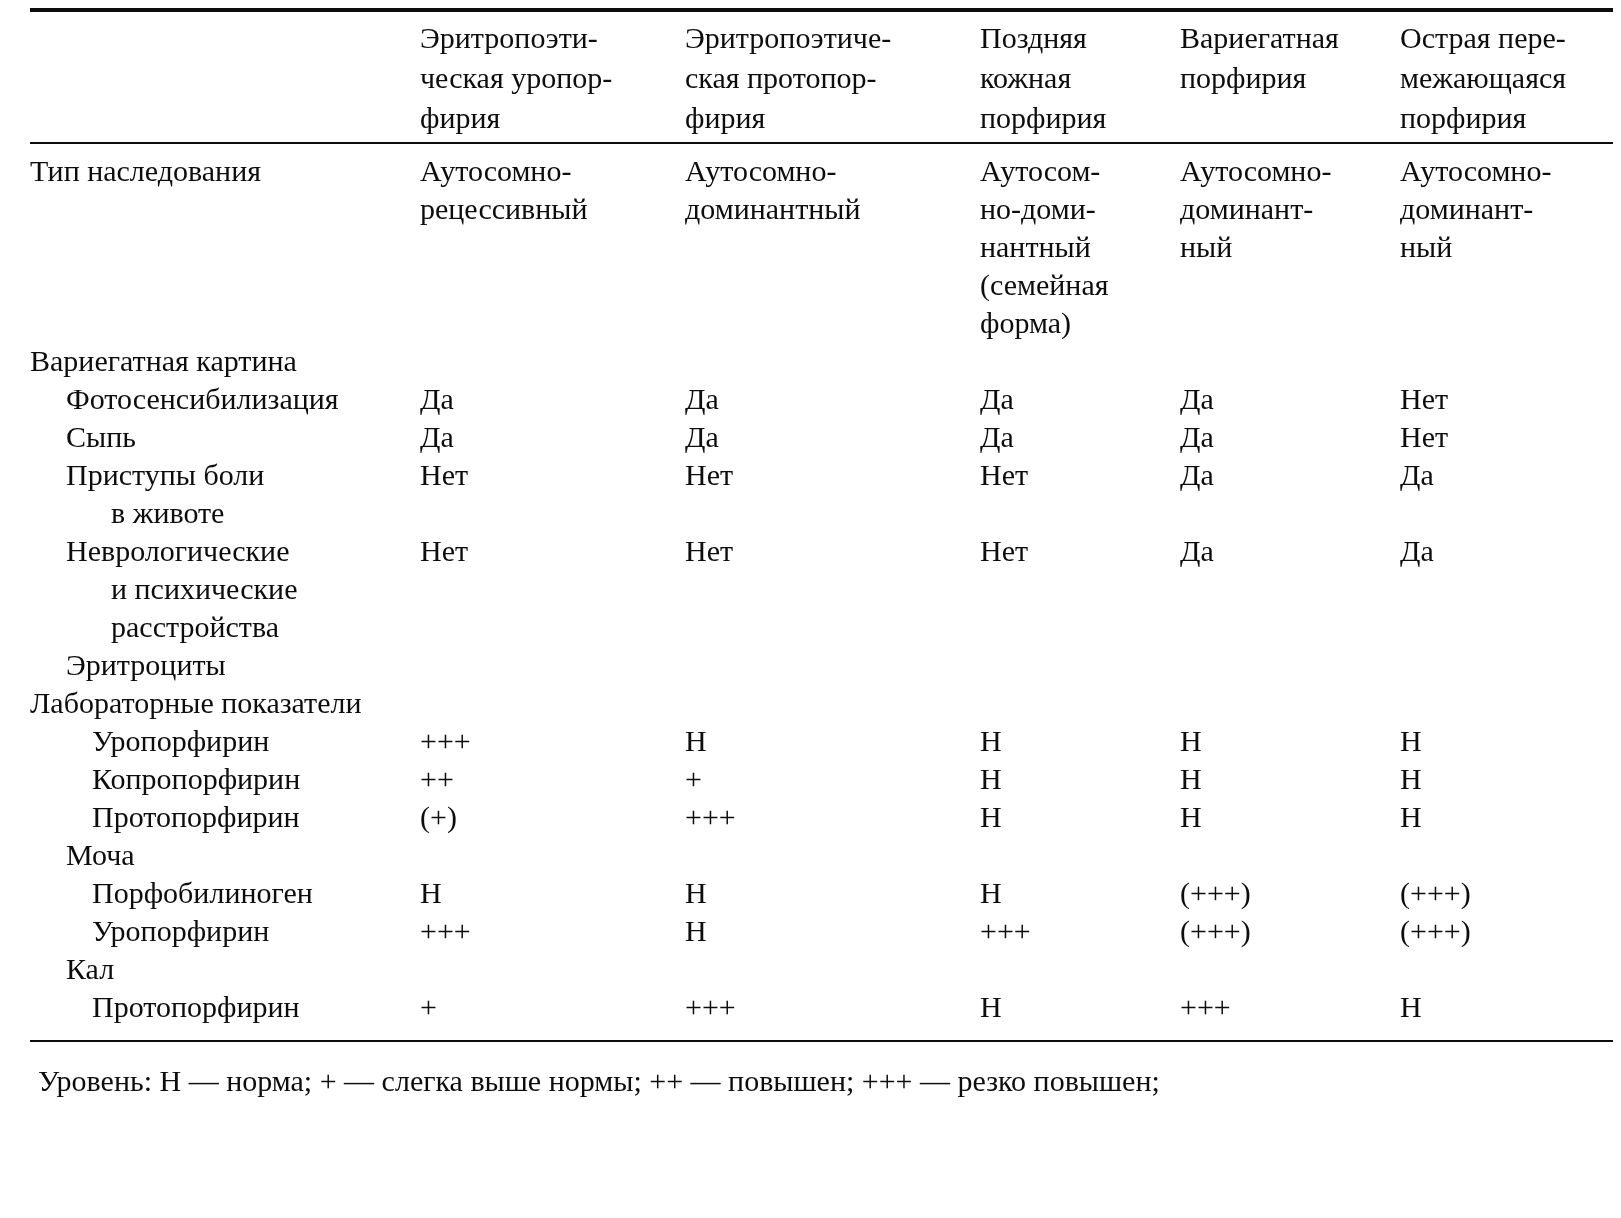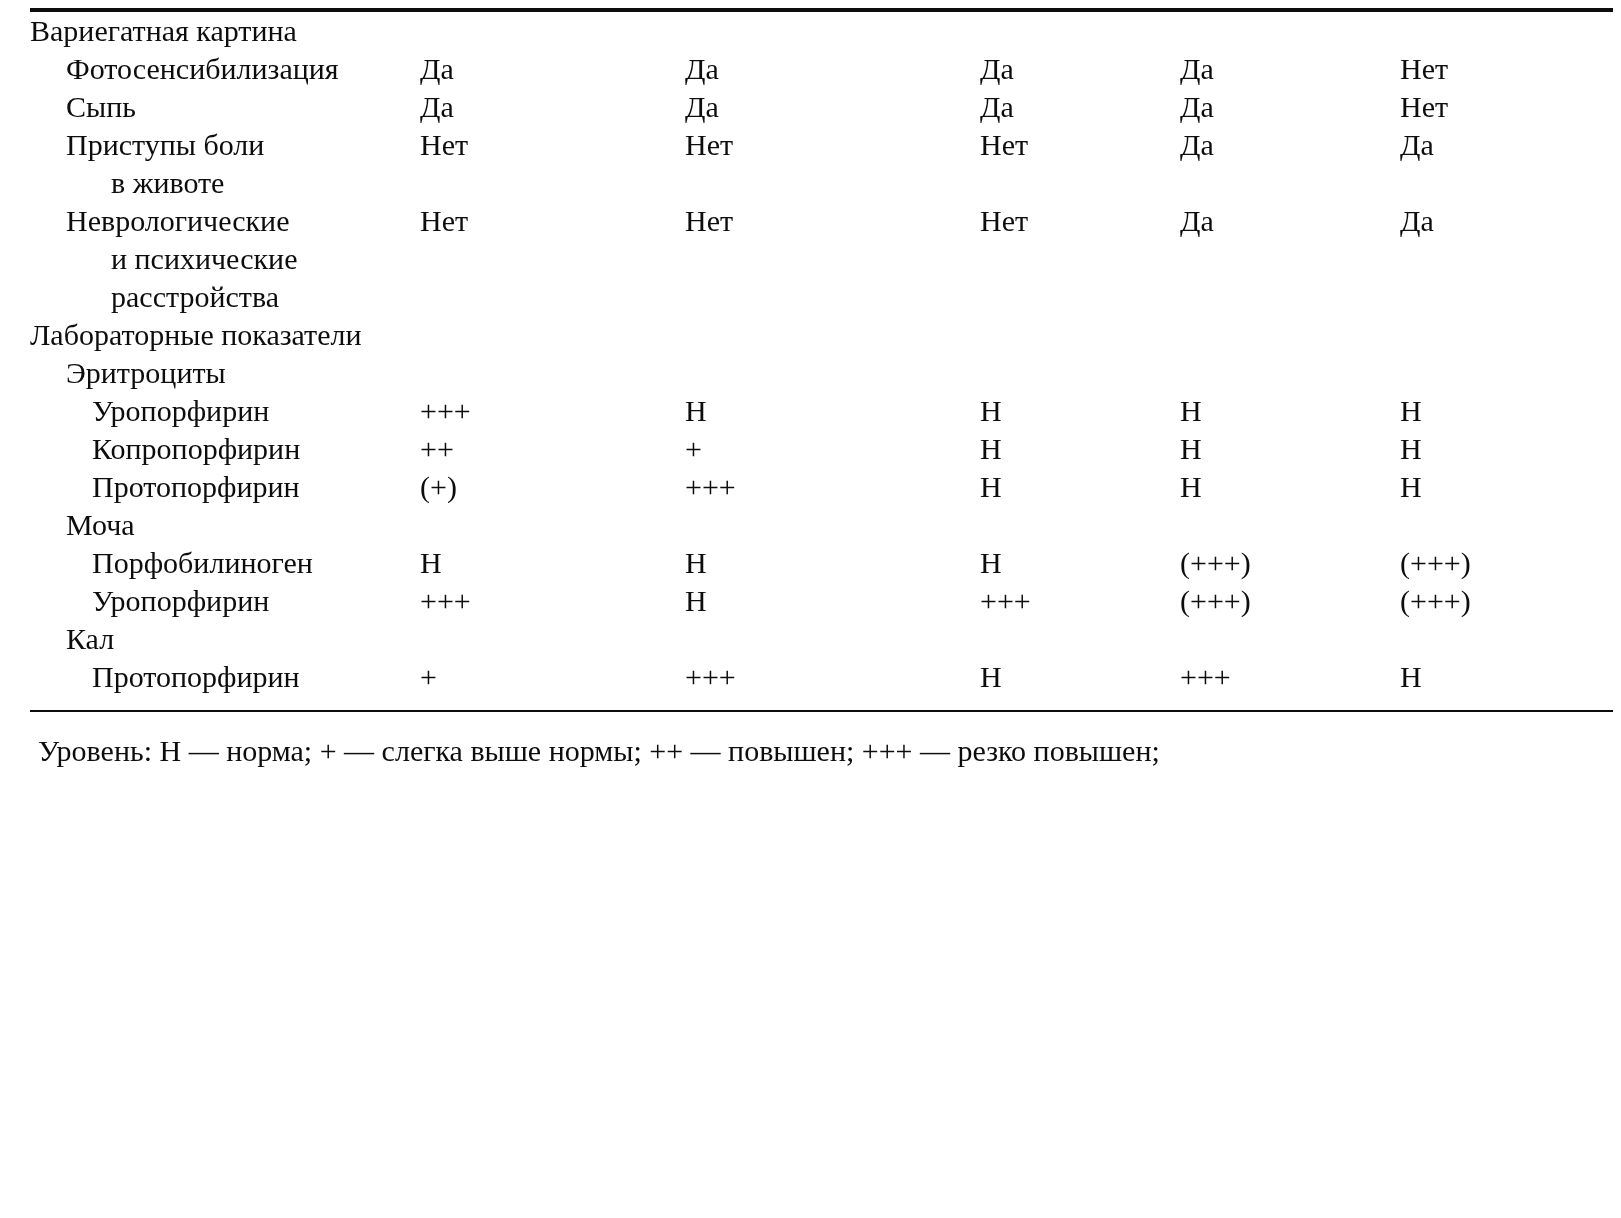--- a/index.html
+++ b/index.html
@@ -63,22 +63,57 @@
   <table>
     <colgroup>
       <col style="width:390px">
       <col style="width:265px">
       <col style="width:295px">
       <col style="width:200px">
       <col style="width:220px">
       <col style="width:213px">
     </colgroup>
     <thead>
+      <tr class="hdr-row">
+        <td></td>
+        <td>Эритропоэти-
+ческая уропор-
+фирия</td>
+        <td>Эритропоэтиче-
+ская протопор-
+фирия</td>
+        <td>Поздняя
+кожная
+порфирия</td>
+        <td>Вариегатная
+порфирия</td>
+        <td>Острая пере-
+межающаяся
+порфирия</td>
+      </tr>
     </thead>
     <tbody>
+      <tr class="first-row">
+        <td class="lbl">Тип наследования</td>
+        <td>Аутосомно-
+рецессивный</td>
+        <td>Аутосомно-
+доминантный</td>
+        <td>Аутосом-
+но-доми-
+нантный
+(семейная
+форма)</td>
+        <td>Аутосомно-
+доминант-
+ный</td>
+        <td>Аутосомно-
+доминант-
+ный</td>
+      </tr>
       <tr>
         <td class="lbl" colspan="6">Вариегатная картина</td>
       </tr>
       <tr>
         <td class="lbl ind1">Фотосенсибилизация</td>
         <td>Да</td>
         <td>Да</td>
         <td>Да</td>
         <td>Да</td>
         <td>Нет</td>
@@ -104,24 +139,24 @@
         <td class="lbl ind1">Неврологические
       и психические
       расстройства</td>
         <td>Нет</td>
         <td>Нет</td>
         <td>Нет</td>
         <td>Да</td>
         <td>Да</td>
       </tr>
       <tr>
+        <td class="lbl ind1" colspan="6">Эритроциты</td>
+      </tr>
+      <tr>
         <td class="lbl" colspan="6">Лабораторные показатели</td>
-      </tr>
-      <tr>
-        <td class="lbl ind1" colspan="6">Эритроциты</td>
       </tr>
       <tr>
         <td class="lbl ind2">Уропорфирин</td>
         <td>+++</td>
         <td>Н</td>
         <td>Н</td>
         <td>Н</td>
         <td>Н</td>
       </tr>
       <tr>

